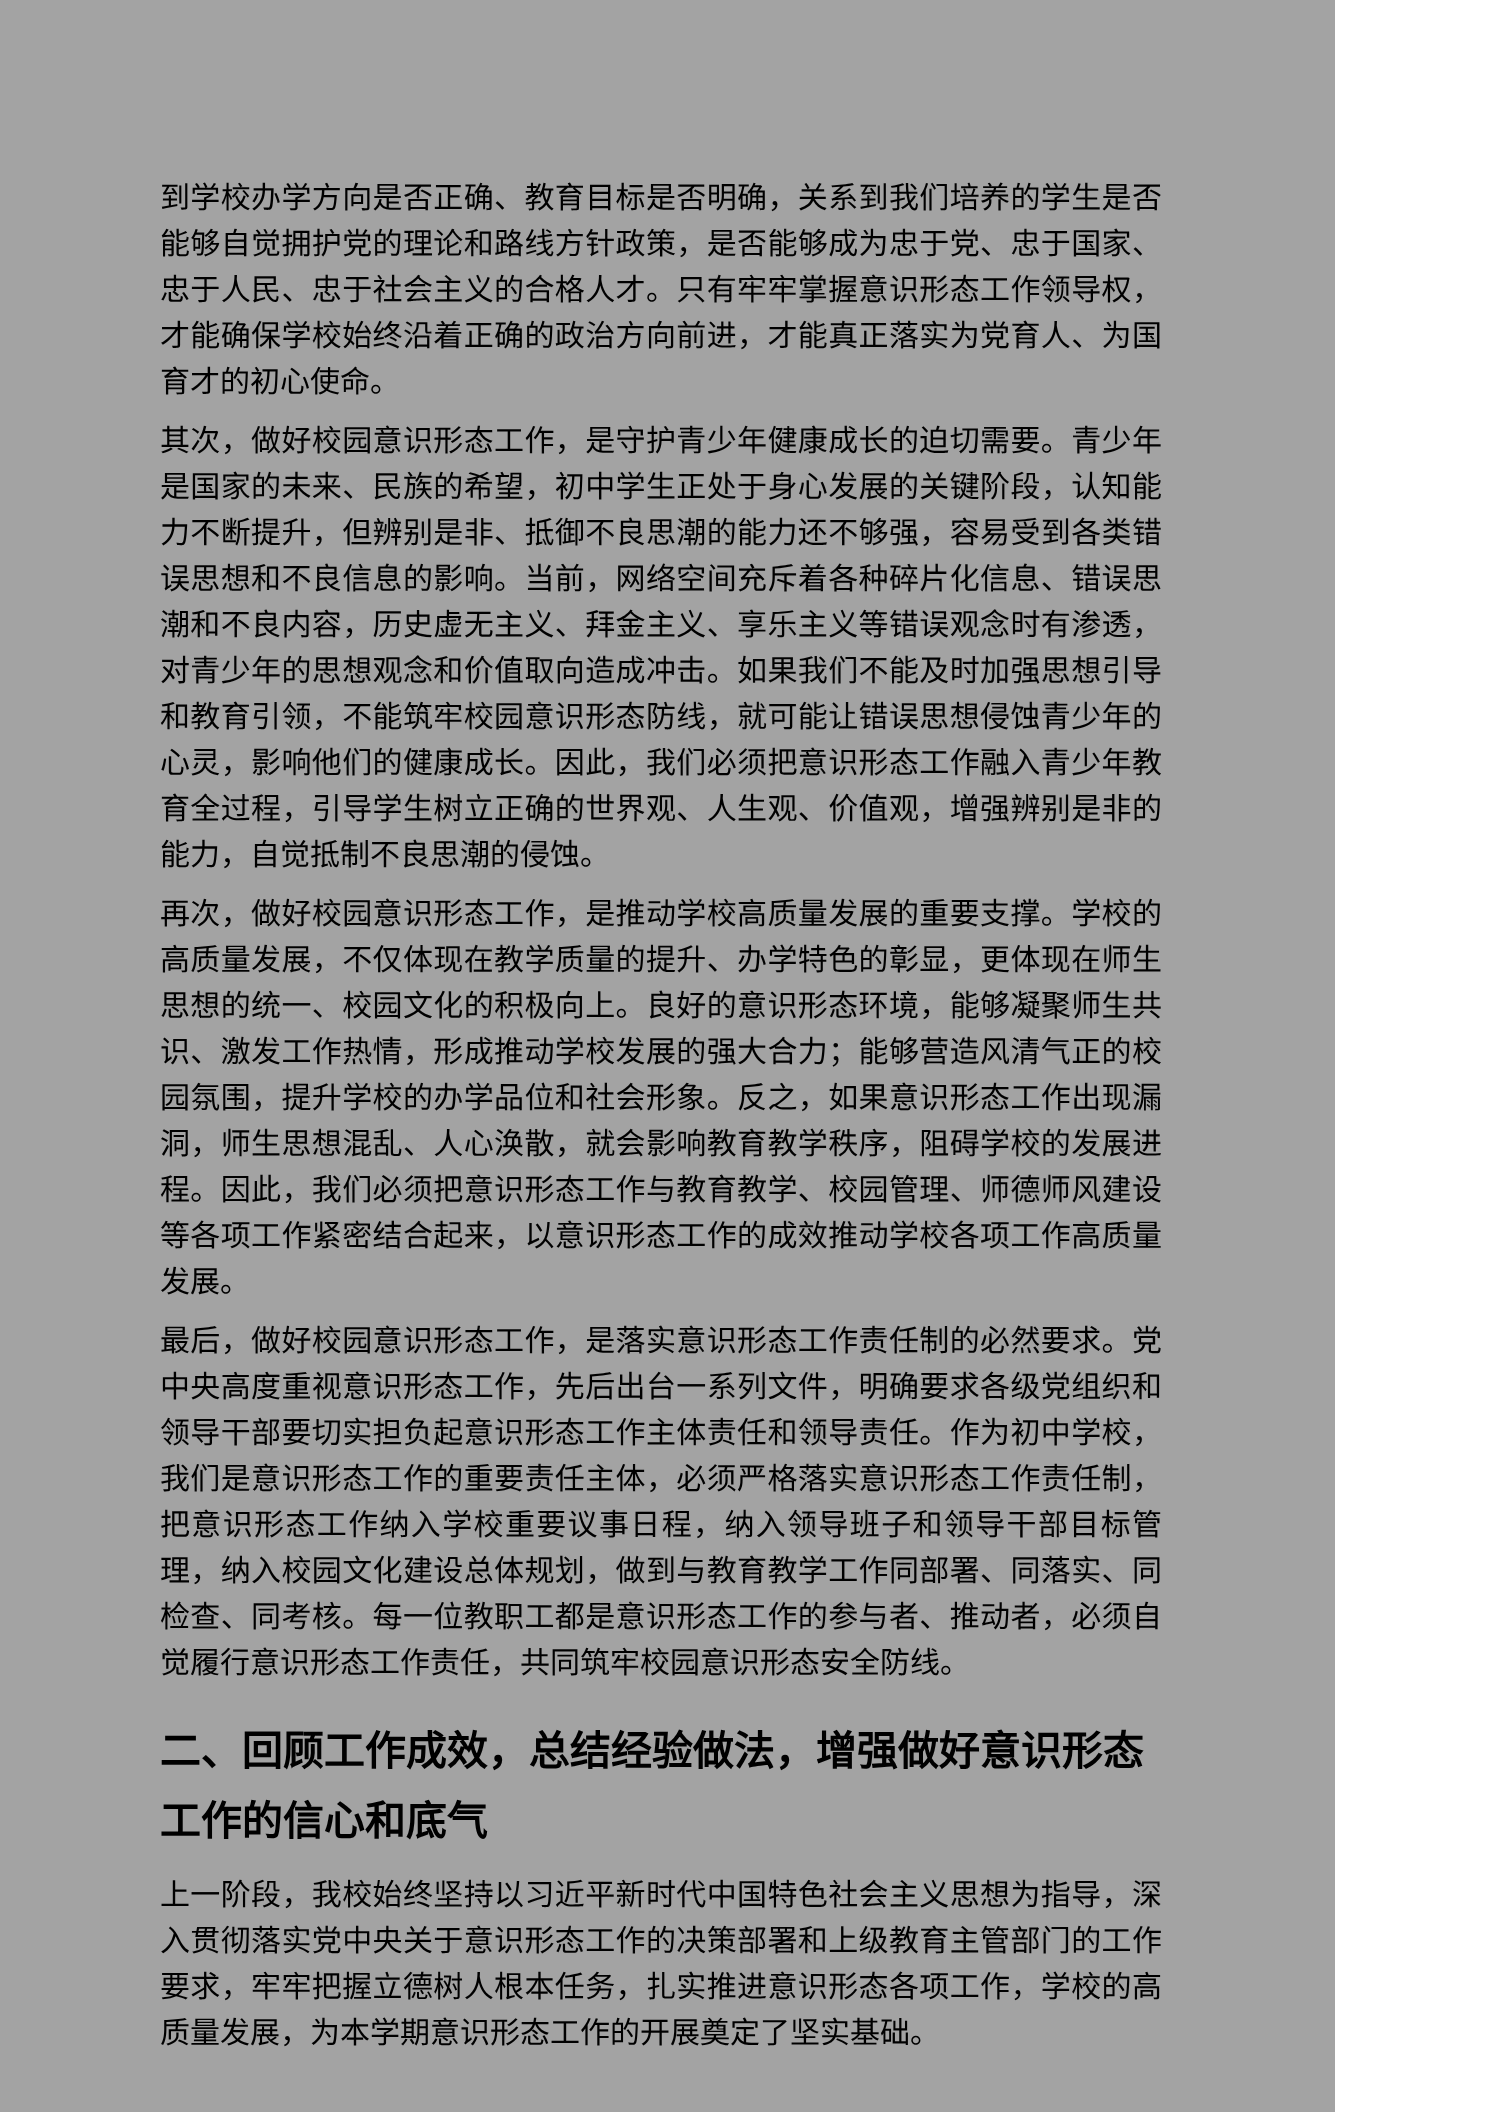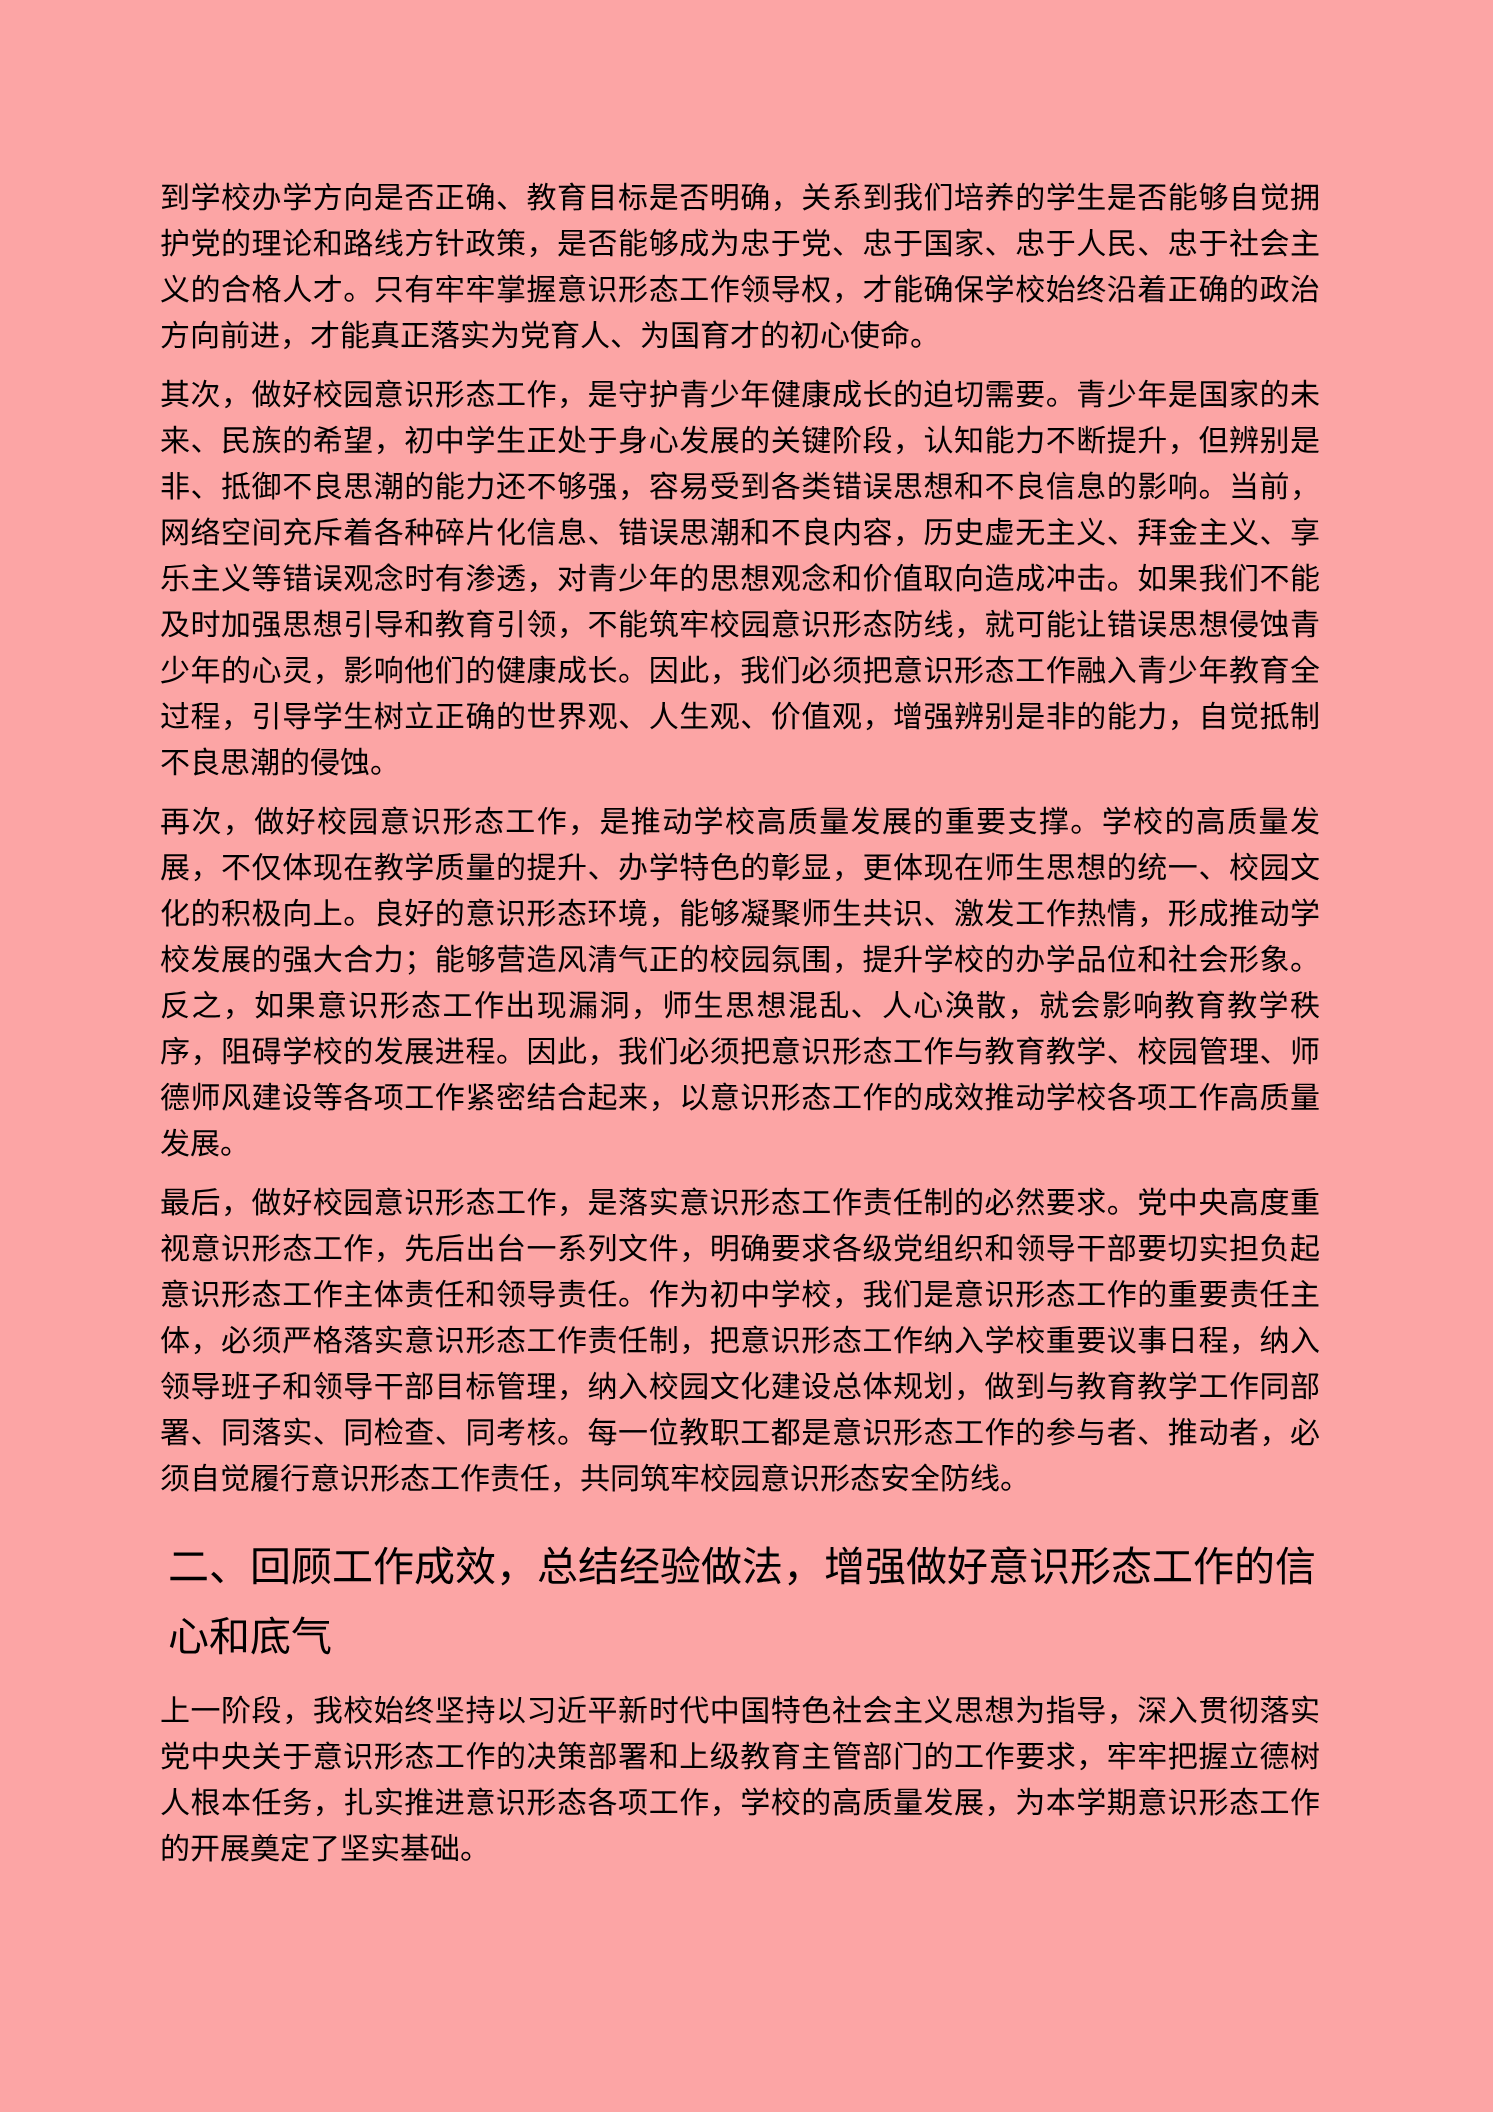--- a/index.html
+++ b/index.html
@@ -2,43 +2,43 @@
 <html lang="zh-CN"><head>
 <meta charset="utf-8">
 <style>
   html, body {
     margin: 0;
     padding: 0;
     background: #ffffff;
   }
   .page {
     position: relative;
-    width: 1493px;
+    width: 1335px;
     height: 2112px;
-    background: #fca5a5;
+    background: #a3a3a3;
     overflow: hidden;
     font-family: "Liberation Sans", "DejaVu Sans", sans-serif;
     color: #000000;
   }
   .content {
     box-sizing: border-box;
     padding: 175px 173px 0 160px;
   }
   .body-p {
     margin: 0 0 13px 0;
     font-size: 30px;
     line-height: 46px;
     text-align: justify;
     letter-spacing: 0;
     color: #000000;
   }
   .section-heading {
-    margin: 30px 0 16px 8px;
+    margin: 30px 0 16px 0;
     font-size: 41px;
-    font-weight: 400;
+    font-weight: 700;
     line-height: 70px;
     text-align: left;
     color: #000000;
   }
   .lead {
     font-weight: 700;
   }
 </style>
 </head>
 <body>

